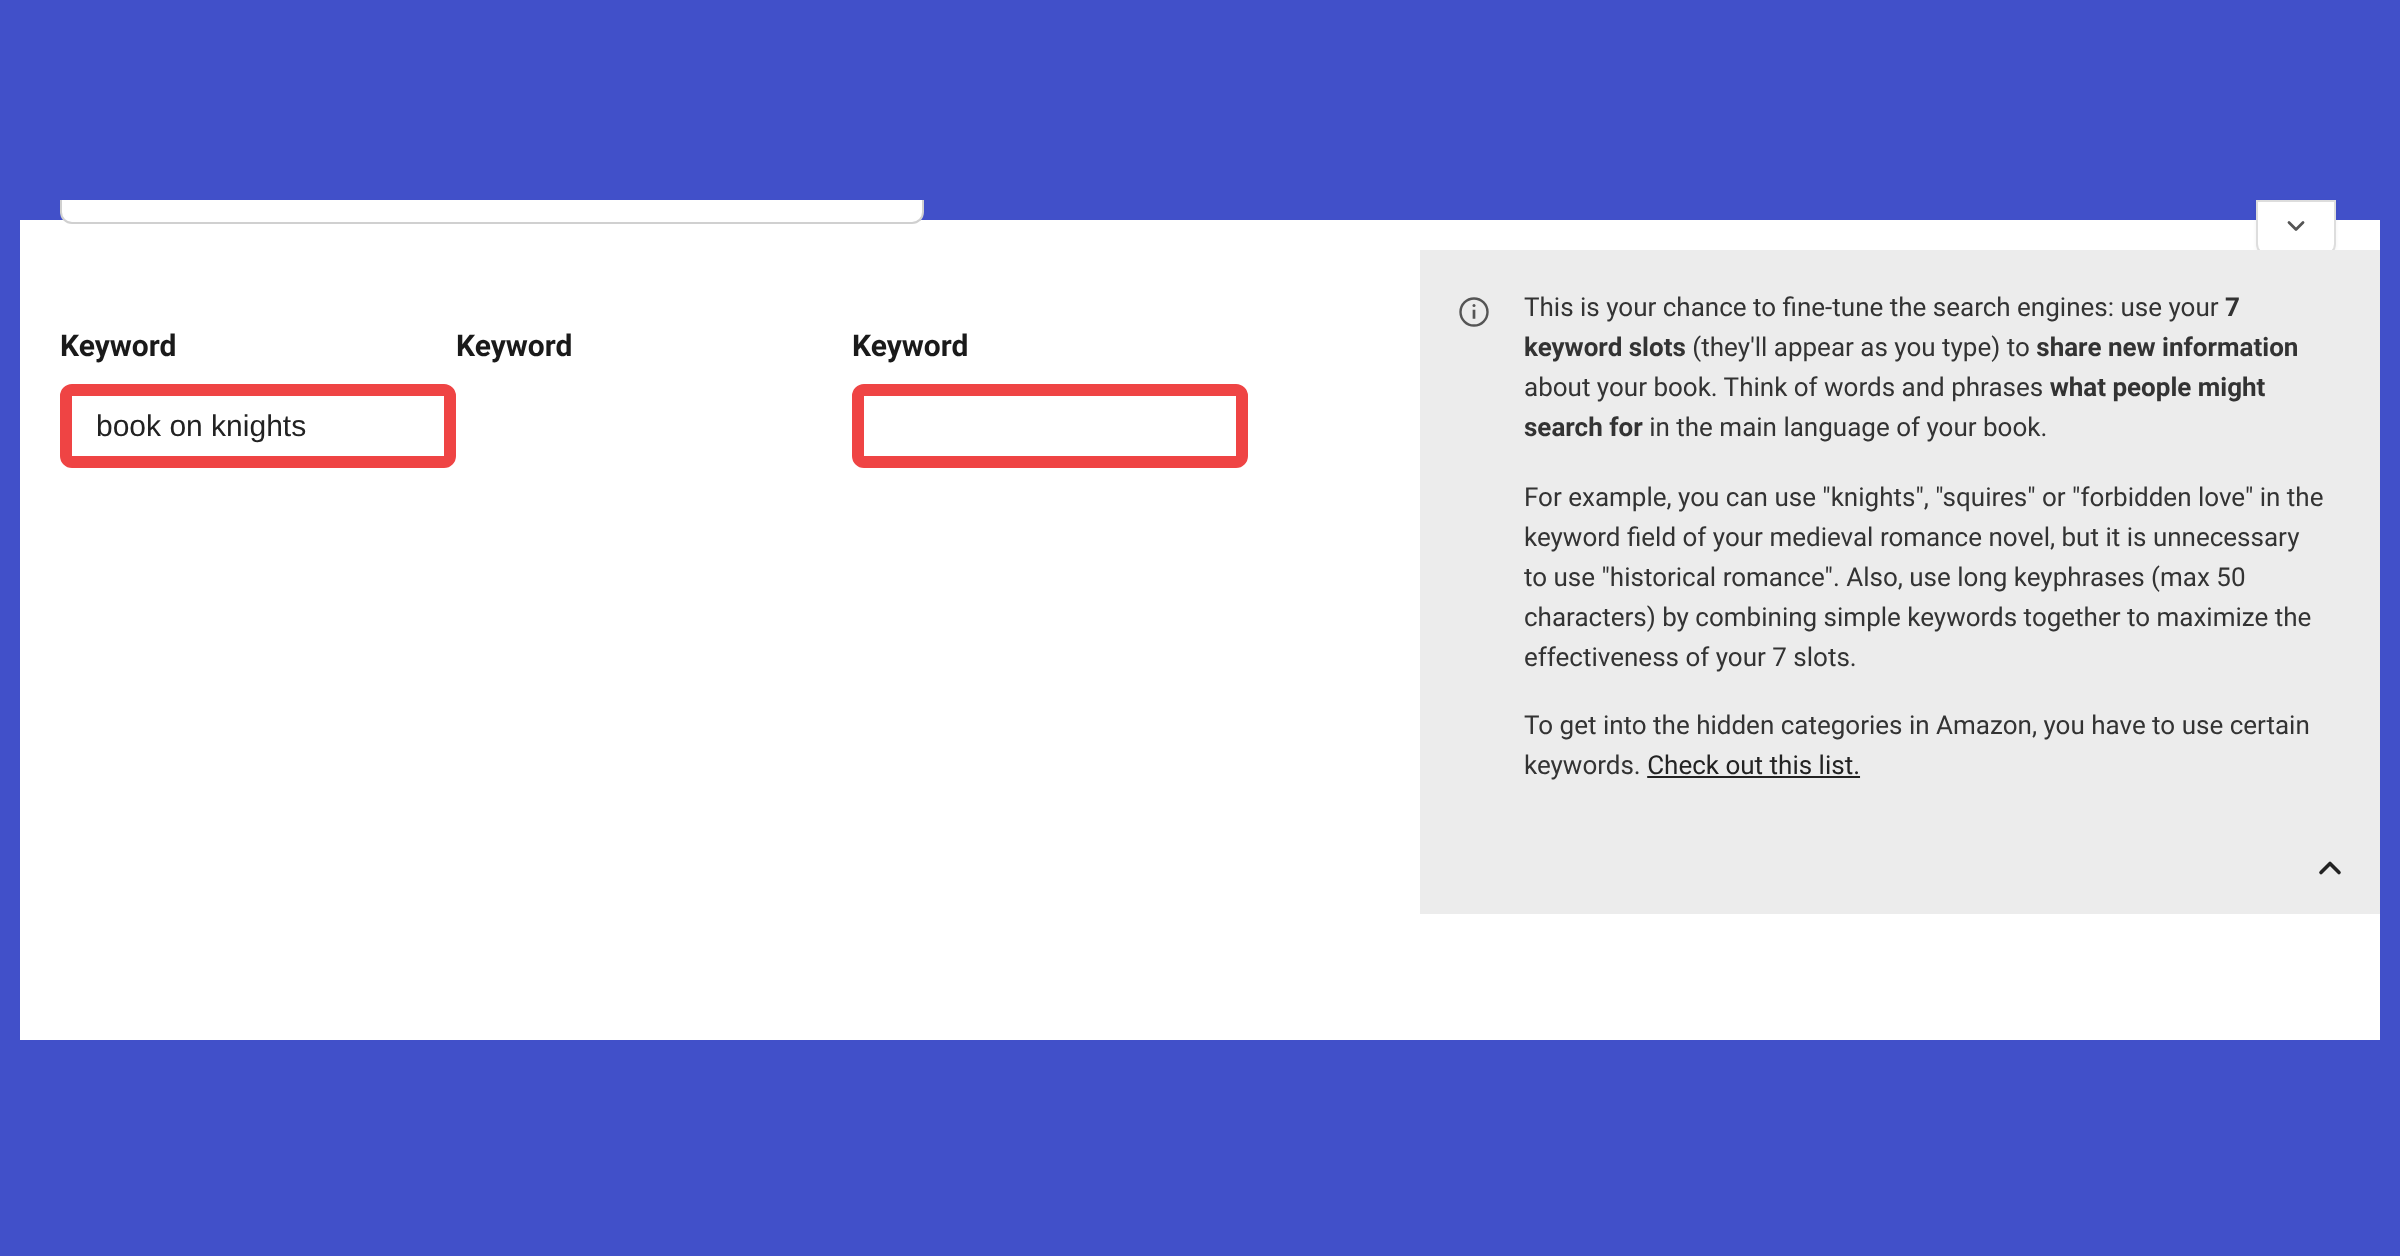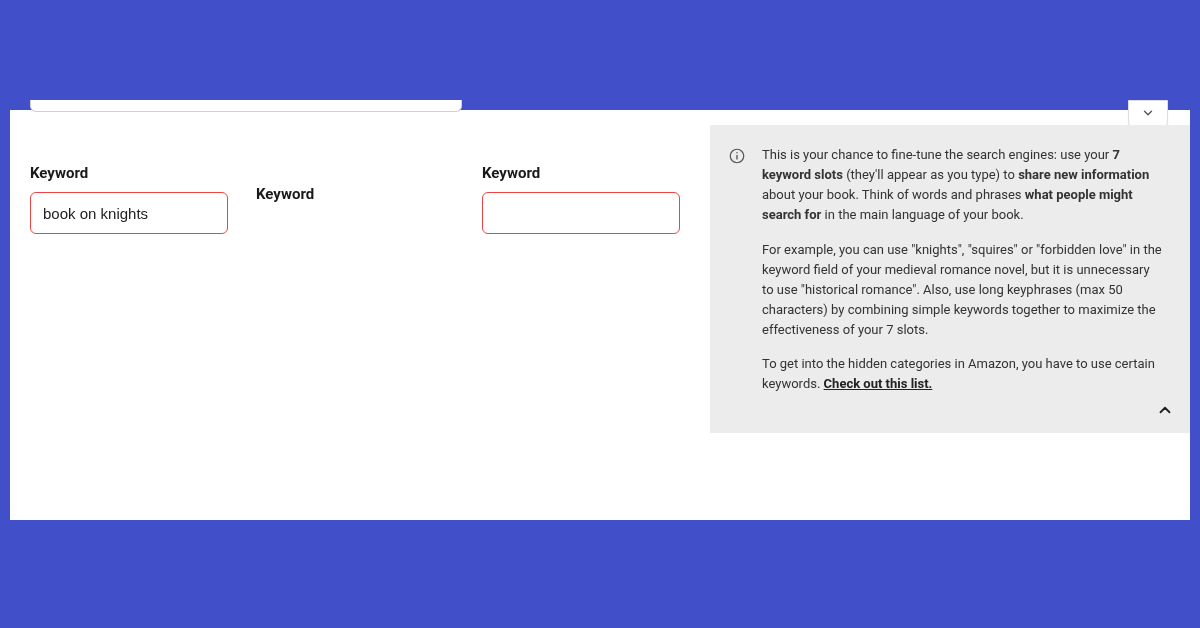--- a/index.html
+++ b/index.html
@@ -20,54 +20,52 @@
       top: 110px;
       width: 1180px;
       height: 410px;
       background: #ffffff;
     }
     .keyword-row {
       position: absolute;
       left: 20px;
       top: 54px;
       display: flex;
-      gap: 28px;
-      align-items: center;
     }
     .keyword-group {
       width: 198px;
     }
     .keyword-label {
       font-size: 15px;
       font-weight: 700;
       color: #1a1a1a;
       margin-bottom: 10px;
       display: block;
     }
     .keyword-input {
       width: 100%;
       height: 42px;
       padding: 8px 12px;
       font-size: 15px;
       color: #222;
-      border: 1px solid #ef4444;
+      border: 6px solid #ef4444;
       border-radius: 6px;
       outline: none;
       background: #fff;
     }
     .keyword-input.focused {
       border: 1.5px solid #3146c8;
     }
     .info-panel {
       position: absolute;
       right: 0;
       top: 15px;
       width: 480px;
       background: #ececec;
-      padding: 20px 28px 24px 52px;
+      padding: 20px 28px 48px 52px;
       font-size: 13px;
       line-height: 1.55;
       color: #333;
     }
     .info-icon {
       position: absolute;
       left: 18px;
       top: 22px;
       width: 18px;
       height: 18px;
@@ -81,21 +79,21 @@
       margin-bottom: 14px;
     }
     .info-panel p:last-child {
       margin-bottom: 0;
     }
     .info-panel b {
       font-weight: 700;
     }
     .info-panel a {
       color: #222;
-      font-weight: 700;
+      font-weight: 400;
       text-decoration: underline;
     }
     .chevron-up {
       position: absolute;
       right: 14px;
       bottom: 12px;
       width: 20px;
       height: 20px;
       cursor: pointer;
     }

